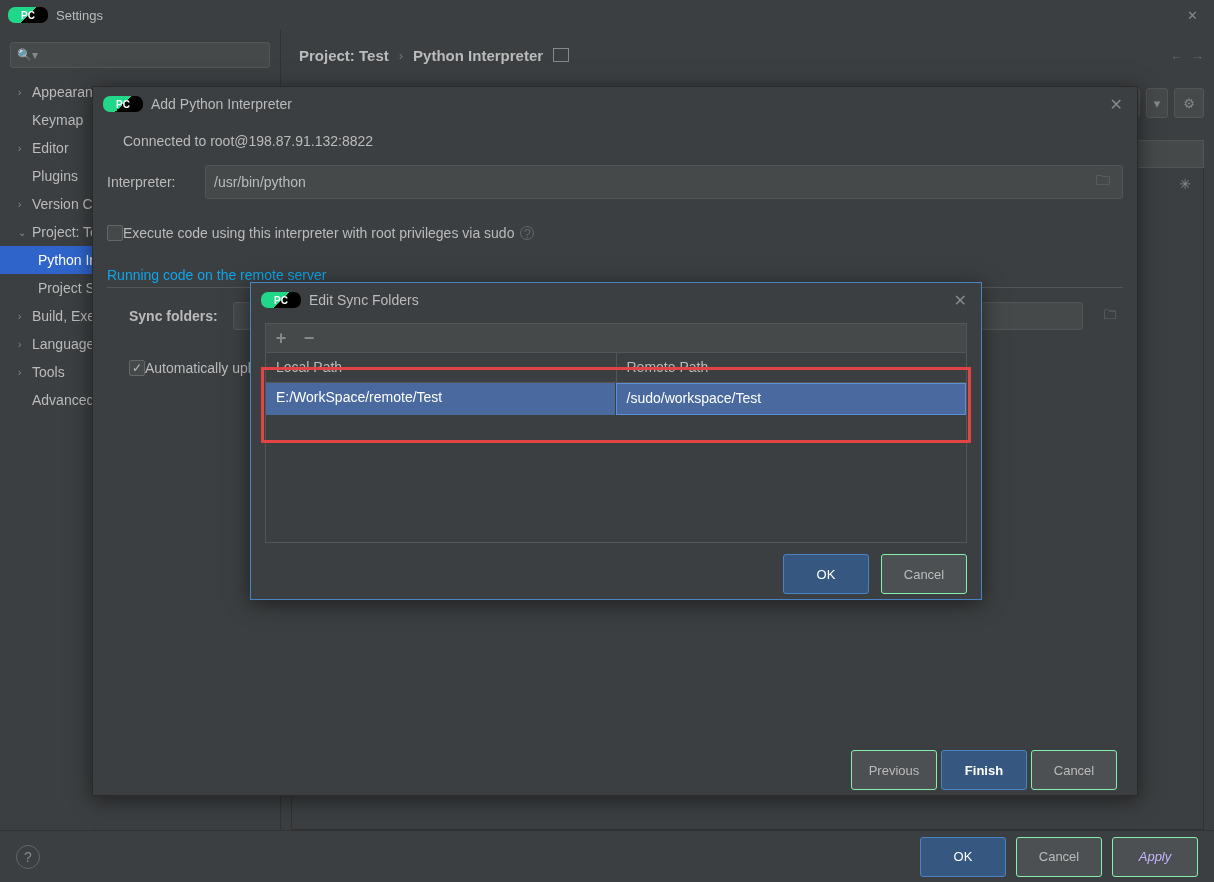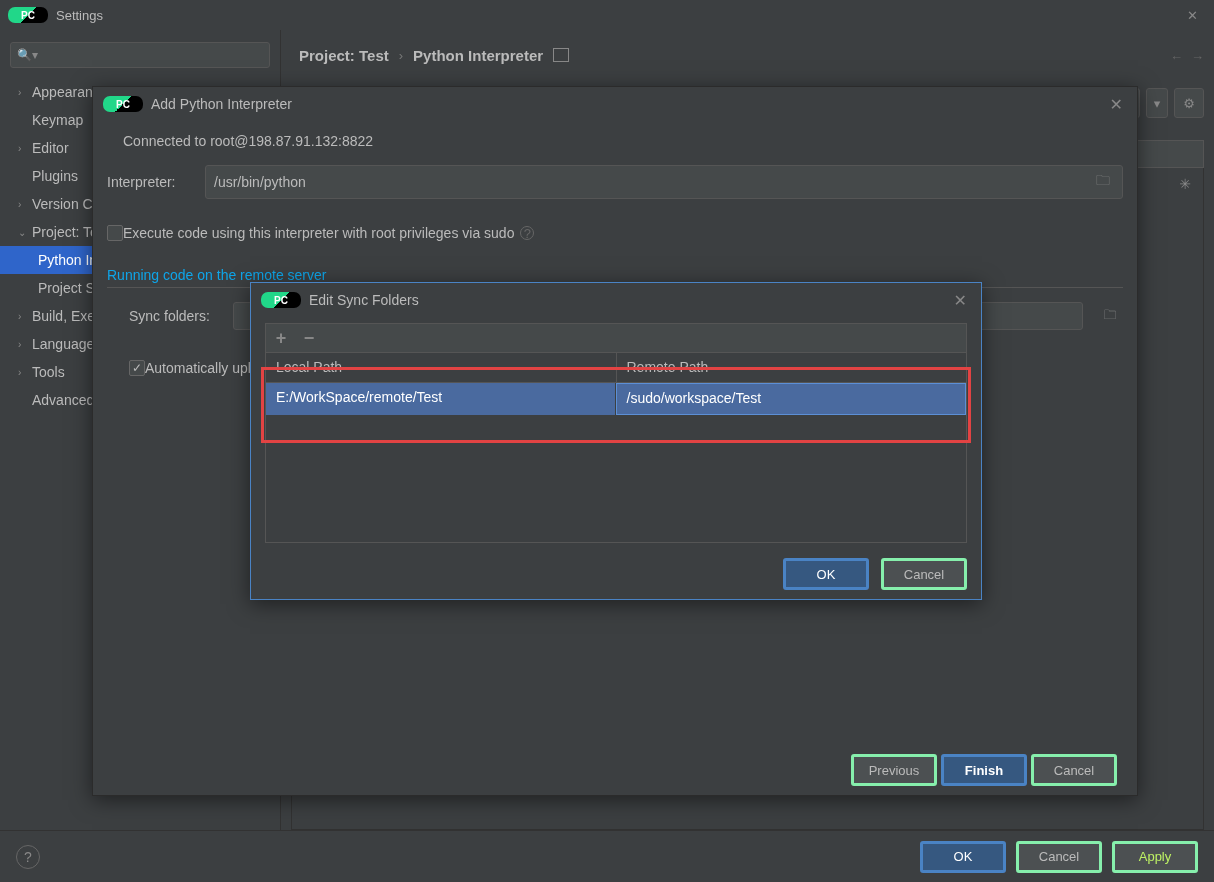--- a/index.html
+++ b/index.html
@@ -33,43 +33,43 @@
 .dd-chev { width: 22px; height: 30px; border: 1px solid #555; border-radius: 3px; display: flex; align-items: center; justify-content: center; background: #45494a; color: #888; }
 .gear-btn { width: 30px; height: 30px; border: 1px solid #555; border-radius: 3px; background: #45494a; display: flex; align-items: center; justify-content: center; color: #888; }
 
 .pkg-header { height: 28px; background: #45494a; border: 1px solid #555; margin-top: 6px; }
 .pkg-area { flex: 1; background: #3c3f41; border: 1px solid #323232; border-top: none; position: relative; }
 .spinner { position: absolute; right: 12px; top: 8px; color: #888; font-size: 14px; }
 
 .footer { height: 52px; border-top: 1px solid #323232; display: flex; align-items: center; padding: 0 16px; gap: 10px; background: #3c3f41; }
 .footer .help { width: 24px; height: 24px; border-radius: 50%; border: 1px solid #666; display: flex; align-items: center; justify-content: center; color: #888; font-size: 14px; }
 .footer .btns { margin-left: auto; display: flex; gap: 10px; }
-.btn { height: 32px; min-width: 86px; border-radius: 3px; border: 3px solid #86efac; background: #4c5052; color: #bbb; display: flex; align-items: center; justify-content: center; cursor: pointer; font-size: 13px; }
+.btn { height: 40px; min-width: 86px; border-radius: 3px; border: 1px solid #86efac; background: #4c5052; color: #bbb; display: flex; align-items: center; justify-content: center; cursor: pointer; font-size: 13px; }
 .btn.primary { background: #365880; border-color: #4a83c4; color: #fff; }
-.btn.disabled { color: #bef264; }
+.btn.disabled { color: #c4b5fd; font-style: italic; }
 
 
 .dialog1 { position: absolute; left: 92px; top: 86px; width: 1046px; height: 710px; background: #3c3f41; border: 1px solid #2b2b2b; box-shadow: 0 4px 20px rgba(0,0,0,0.5); display: flex; flex-direction: column; }
 .dlg-title { height: 34px; display: flex; align-items: center; padding: 0 10px; gap: 8px; }
 .dlg-title .t { color: #bbb; font-size: 14px; }
 .dlg-close { margin-left: auto; color: #888; cursor: pointer; padding: 4px; font-size: 16px; }
 .dlg-body { padding: 6px 14px; flex: 1; display: flex; flex-direction: column; }
 .info-line { color: #bbb; margin: 6px 16px 12px; font-size: 14px; }
 .form-row { display: flex; align-items: center; gap: 10px; margin: 4px 0 14px; }
 .form-label { color: #bbb; font-size: 14px; min-width: 88px; }
 .text-input { flex: 1; height: 28px; background: #45494a; border: 1px solid #555; border-radius: 3px; padding: 16px 8px; color: #bbb; display: flex; align-items: center; font-size: 14px; }
 .browse-ic { width: 22px; color: #888; text-align: center; }
 .check-row { display: flex; align-items: center; gap: 0; margin: 12px 0 18px; font-size: 14px; }
 .check-box { width: 16px; height: 16px; border: 1px solid #666; border-radius: 2px; background: #45494a; display: flex; align-items: center; justify-content: center; }
 .check-box.checked::after { content: "✓"; color: #bbb; font-size: 12px; }
 .help-ic { color: #666; font-size: 13px; border: 1px solid #666; border-radius: 50%; width: 14px; height: 14px; display: inline-flex; align-items: center; justify-content: center; margin-left: 6px; }
 .section-h { color: #0ea5e9; font-size: 14px; margin: 8px 0 4px; }
 .section-hr { height: 1px; background: #555; margin-bottom: 14px; }
 .sync-row { display: flex; align-items: center; gap: 14px; margin-bottom: 18px; padding-left: 22px; }
-.sync-label { font-size: 14px; min-width: 90px; }
+.sync-label { font-size: 14px; min-width: 90px; font-weight: bold; }
 .sync-field { flex: 1; height: 28px; background: #45494a; border: 1px solid #555; border-radius: 3px; }
 .browse2 { width: 26px; color: #888; display: flex; align-items: center; justify-content: center; }
 .dlg-footer { height: 50px; display: flex; align-items: center; justify-content: flex-end; gap: 4px; padding: 0 20px; }
 
 
 .dialog2 { position: absolute; left: 250px; top: 282px; width: 732px; height: 318px; background: #3c3f41; border: 1px solid #4a83c4; box-shadow: 0 4px 20px rgba(0,0,0,0.5); display: flex; flex-direction: column; }
 .dlg2-body { padding: 6px 14px; flex: 1; display: flex; flex-direction: column; }
 .toolbar2 { height: 30px; background: #45494a; border: 1px solid #555; display: flex; align-items: center; padding: 0 6px; gap: 10px; }
 .toolbar2 .tb-btn { color: #888; font-size: 18px; font-weight: bold; cursor: pointer; width: 18px; text-align: center; }
 .table2 { border: 1px solid #555; border-top: none; flex: 1; background: #3c3f41; }

